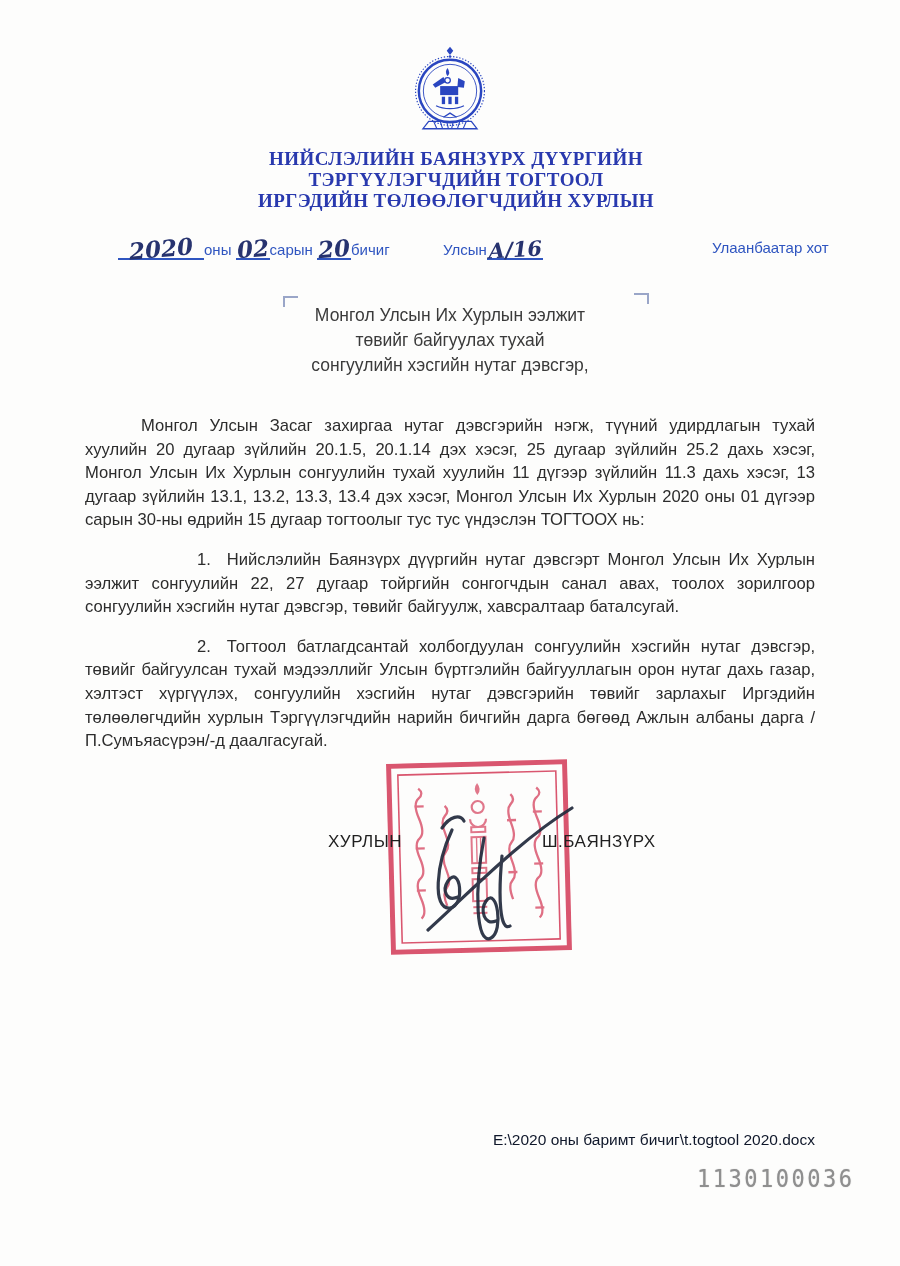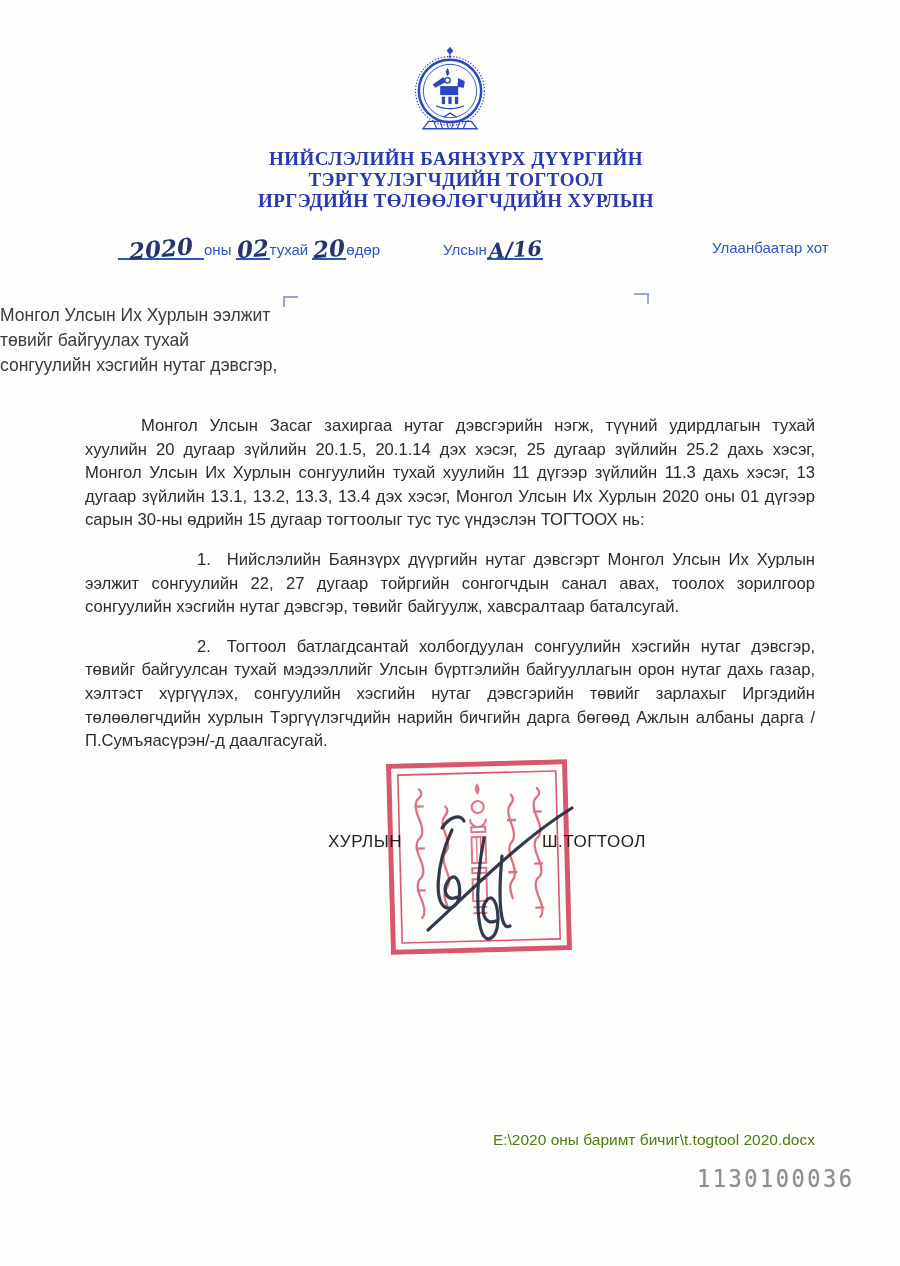--- a/index.html
+++ b/index.html
@@ -24,21 +24,21 @@
   .useg{display:inline-block;border-bottom:2px solid;text-align:center;vertical-align:baseline;}
   .useg.year{min-width:86px;}
   .useg.small{min-width:34px;}
   .useg.num{min-width:56px;}
   .hand{font-family:"DejaVu Serif",serif;font-style:italic;font-weight:bold;
         display:inline-block;font-size:23px;line-height:18px;transform:rotate(-5deg);
         position:relative;top:2px;}
   .hand.numv{font-size:21px;transform:rotate(-3deg);}
 
   
-  .doc-title{position:absolute;top:303px;left:0;width:100%;text-align:left;
+  .doc-title{position:absolute;top:303px;left:0;width:100%;text-align:center;
       color:#3b3b3b;font-size:17.5px;line-height:25px;font-weight:500;}
   .crop{position:absolute;width:13px;height:9px;}
   .crop.tl{top:296px;left:283px;border-left:2px solid #9aa6c8;border-top:2px solid #9aa6c8;}
   .crop.tr{top:293px;left:634px;border-right:2px solid #9aa6c8;border-top:2px solid #9aa6c8;}
 
   
   .body-text{position:absolute;top:407px;left:85px;width:730px;color:#2c2c2c;
       font-size:16.6px;line-height:23.6px;text-align:justify;margin-top:7px;}
   .body-text p{margin:0;text-indent:56px;}
   .body-text p.item{margin-top:16px;}
@@ -46,21 +46,21 @@
 
   
   .sig-label{position:absolute;left:328px;top:832px;font-size:17px;color:#1f1f1f;letter-spacing:.5px;}
   .sig-name{position:absolute;left:542px;top:832px;font-size:17px;color:#1f1f1f;letter-spacing:.5px;}
   .stamp{position:absolute;left:388px;top:761px;width:182px;height:192px;transform:rotate(-1.5deg);
          opacity:.88;}
   .ink{position:absolute;left:398px;top:768px;width:192px;height:198px;}
 
   
   .file-path{position:absolute;top:1131px;left:0;width:815px;text-align:right;
-      font-size:15.5px;color:#4d7c0f;}
+      font-size:15.5px;color:#0f172a;}
   .doc-number{position:absolute;top:1166px;left:697px;font-family:"DejaVu Sans Mono",monospace;
       font-size:22px;letter-spacing:2.5px;color:#8f8f8f;transform:scaleY(1.12);
       text-shadow:0 0 1px #b5b5b5;}
 </style>
 </head>
 <body>
 
 <div class="page">
 
   <div class="emblem">
@@ -89,22 +89,22 @@
 
   <div class="org-header" style="color:#2939ae">
     <div>НИЙСЛЭЛИЙН БАЯНЗҮРХ ДҮҮРГИЙН</div>
     <div>ТЭРГҮҮЛЭГЧДИЙН ТОГТООЛ</div>
     <div>ИРГЭДИЙН ТӨЛӨӨЛӨГЧДИЙН ХУРЛЫН</div>
   </div>
 
   <div class="date-row" style="color:#2f55c0">
     <div class="date-left">
       <span class="useg year" style="border-color:#2f55c0"><span class="hand" style="color:#27336f">2020</span></span><span class="lbl">оны</span>
-      <span class="useg small" style="border-color:#2f55c0"><span class="hand" style="color:#27336f">02</span></span><span class="lbl">тухай</span>
-      <span class="useg small" style="border-color:#2f55c0"><span class="hand" style="color:#27336f">20</span></span><span class="lbl">өдөр</span>
+      <span class="useg small" style="border-color:#2f55c0"><span class="hand" style="color:#27336f">02</span></span><span class="lbl">сарын</span>
+      <span class="useg small" style="border-color:#2f55c0"><span class="hand" style="color:#27336f">20</span></span><span class="lbl">бичиг</span>
     </div>
     <div class="date-center">
       <span class="lbl">Улсын</span><span class="useg num" style="border-color:#2f55c0"><span class="hand numv" style="color:#27336f">А/16</span></span>
     </div>
     <div class="date-city">Улаанбаатар хот</div>
   </div>
 
   <span class="crop tl"></span>
   <span class="crop tr"></span>
   <div class="doc-title">
@@ -152,18 +152,18 @@
     <svg viewBox="0 0 192 198" width="192" height="198" fill="none" stroke="#212a3c" stroke-width="3.2" stroke-linecap="round" opacity="0.92">
       <path d="M30 162 C72 124 122 72 174 40"></path>
       <path d="M44 60 C52 48 62 46 66 53"></path>
       <path d="M54 62 C38 96 34 142 52 140 C68 138 62 96 50 113 C44 122 48 134 60 129"></path>
       <path d="M86 70 C76 122 78 178 93 170 C106 163 99 118 88 133 C82 142 86 158 98 153"></path>
       <path d="M104 88 C100 130 102 164 112 158"></path>
     </svg>
   </div>
 
   <div class="sig-label">ХУРЛЫН</div>
-  <div class="sig-name">Ш.ТОГТООЛ</div>
+  <div class="sig-name">Ш.БАЯНЗҮРХ</div>
 
   <div class="file-path">E:\2020 оны баримт бичиг\t.togtool 2020.docx</div>
   <div class="doc-number">1130100036</div>
 
 </div>
 
 </body></html>

